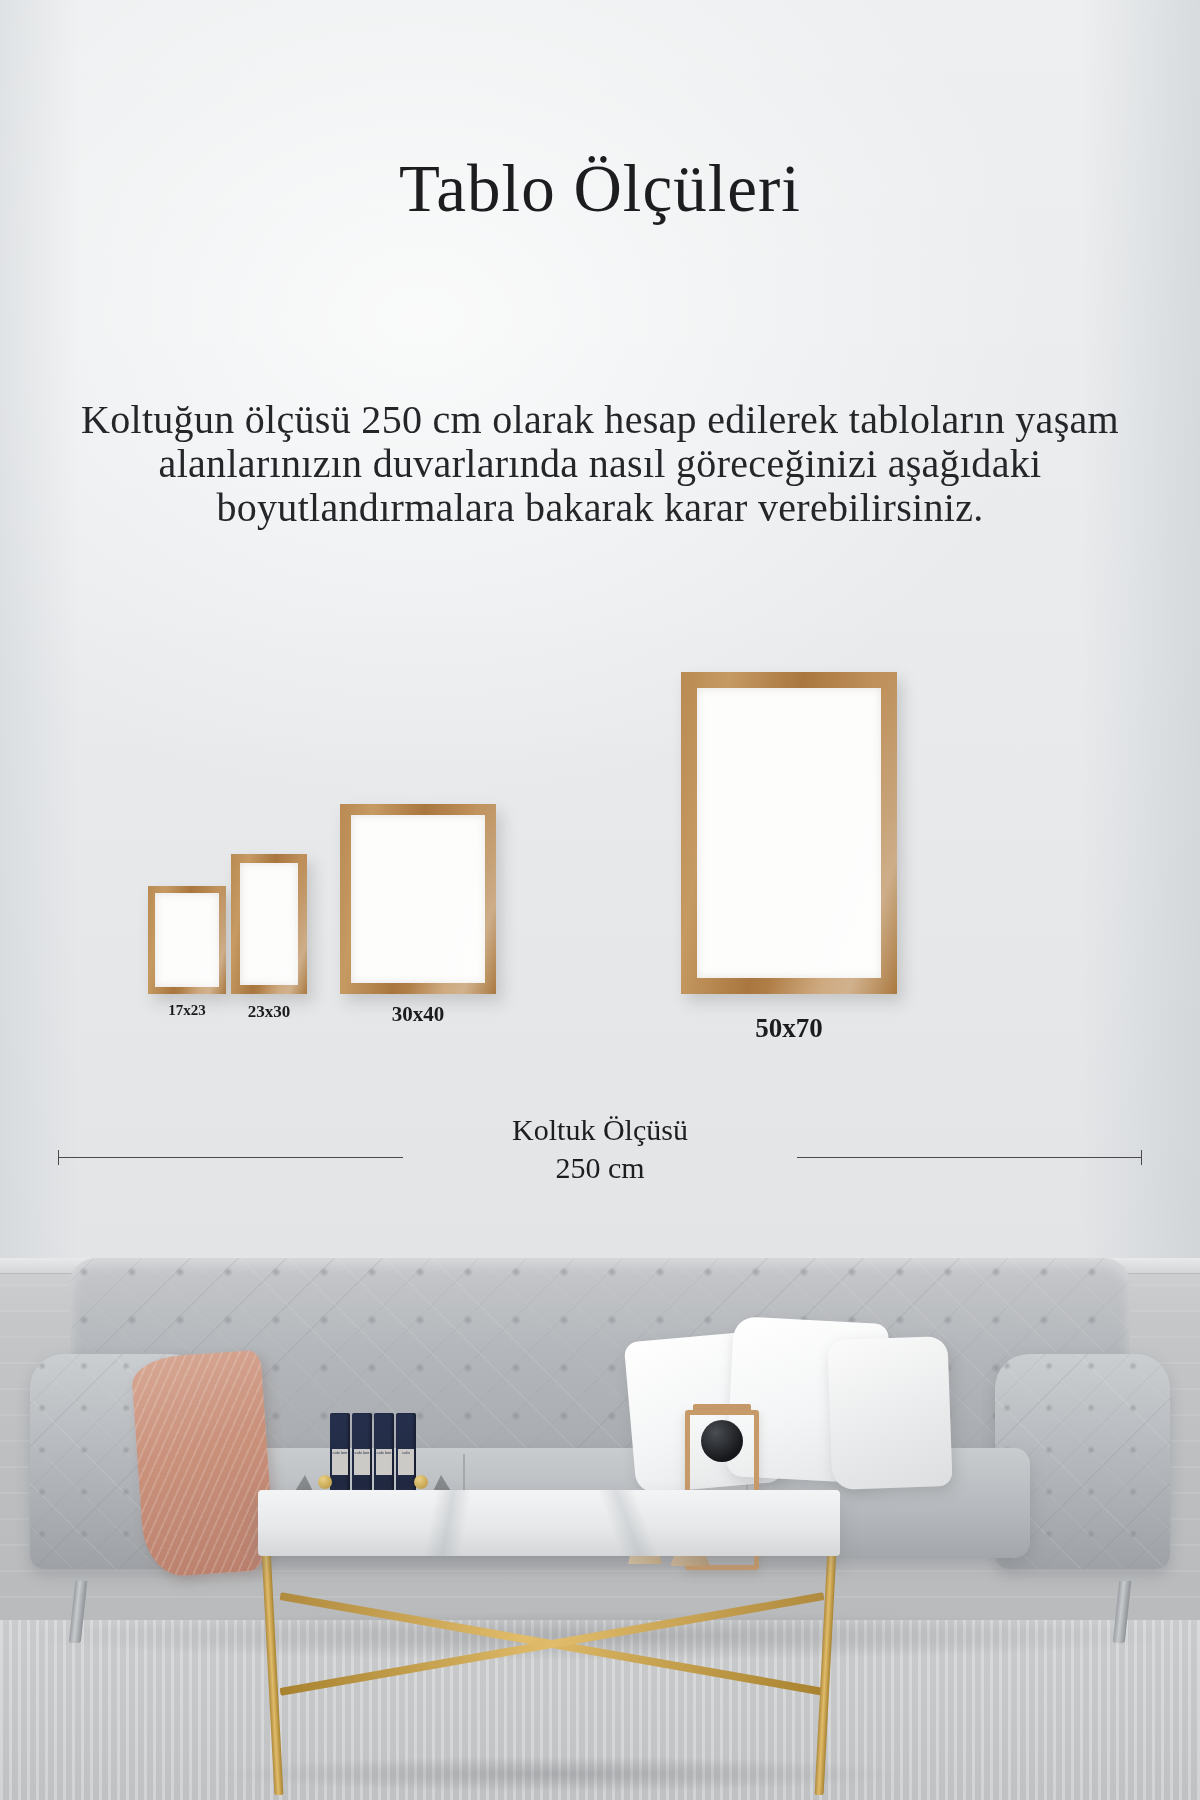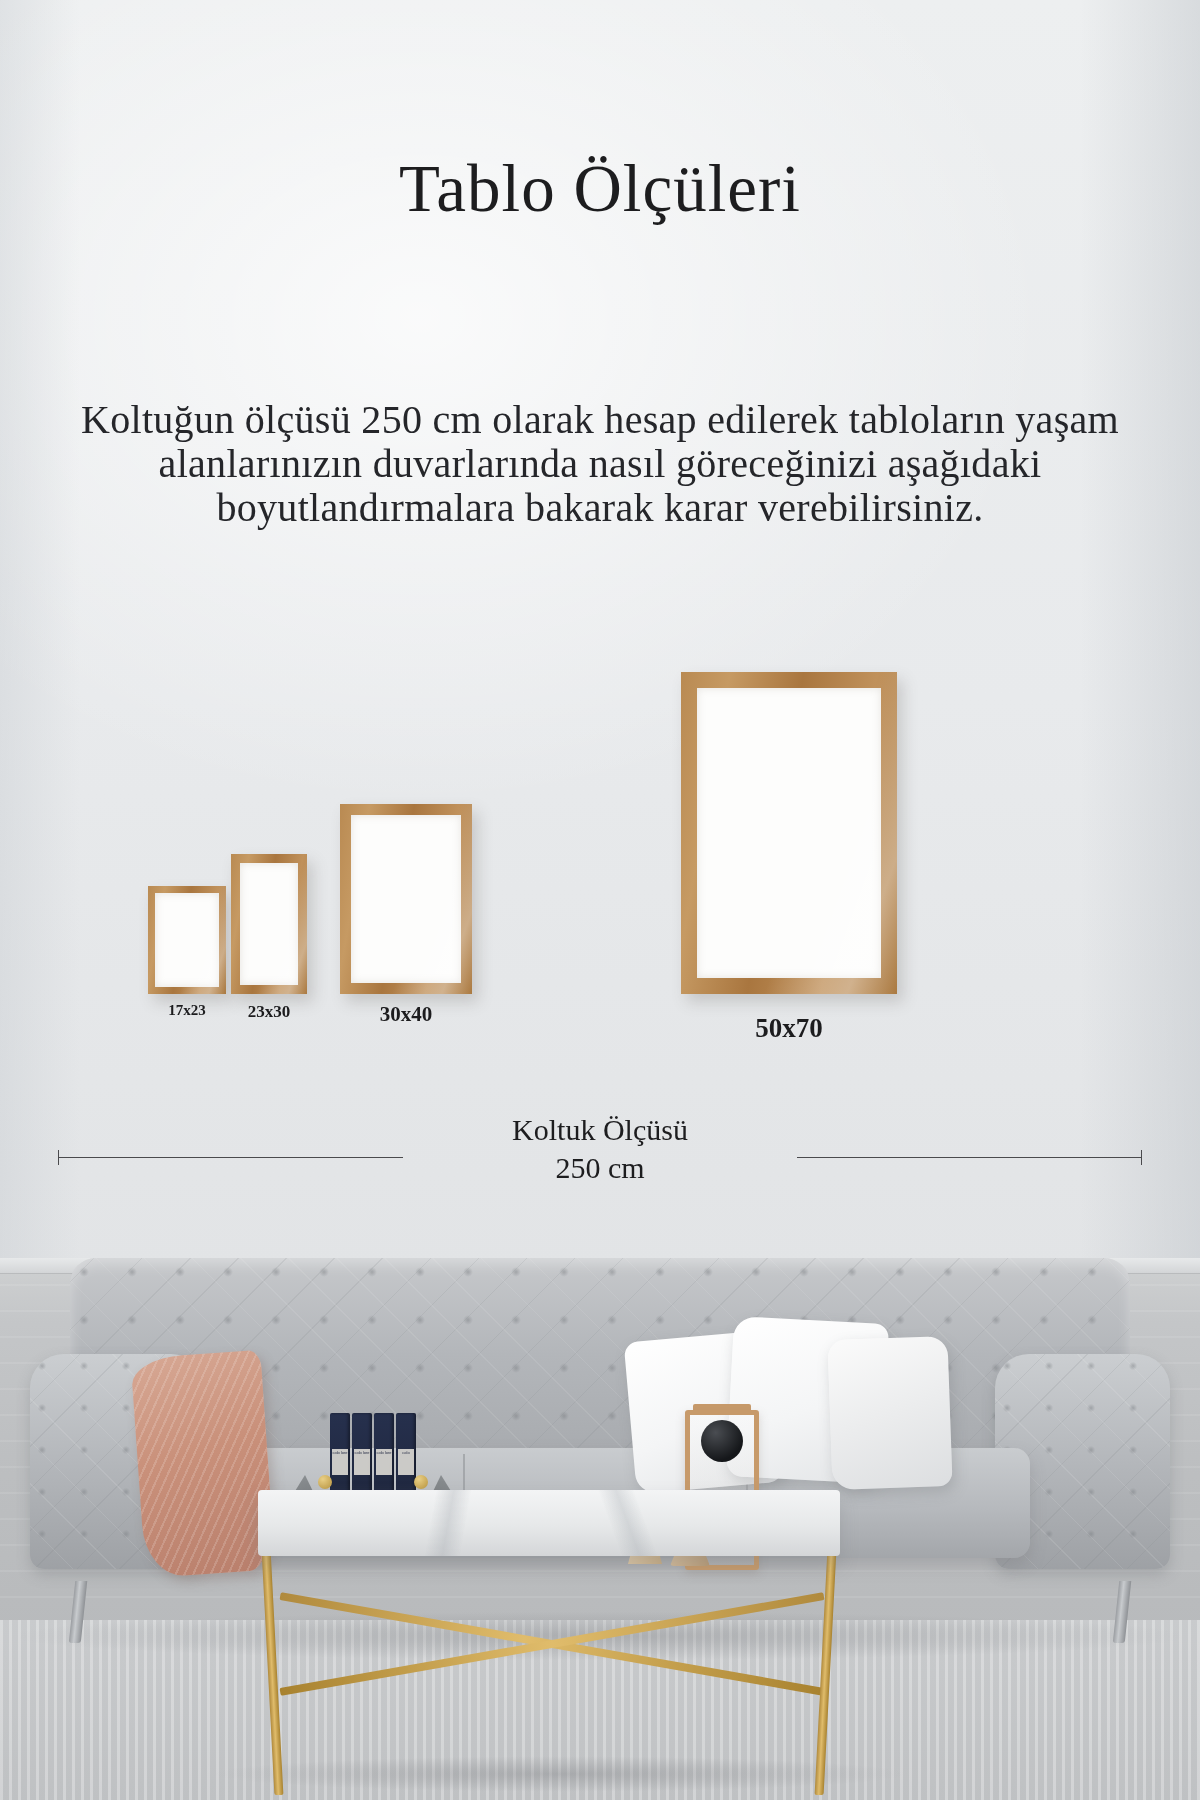--- a/index.html
+++ b/index.html
@@ -361,21 +361,21 @@
     </div>
 
     <div class="frame-wrap" style="left:231px; width:76px; height:140px;">
       <div class="frame">
         <div class="mat" style="left:9px; top:9px; right:9px; bottom:9px;"></div>
         <div class="glare"></div>
       </div>
       <div class="frame-label" style="top:148px; font-size:17px;">23x30</div>
     </div>
 
-    <div class="frame-wrap" style="left:340px; width:132px; height:190px;">
+    <div class="frame-wrap" style="left:340px; width:156px; height:190px;">
       <div class="frame">
         <div class="mat" style="left:11px; top:11px; right:11px; bottom:11px;"></div>
         <div class="glare"></div>
       </div>
       <div class="frame-label" style="top:198px; font-size:21px;">30x40</div>
     </div>
 
 
     <div class="frame-wrap" style="left:681px; width:216px; height:322px;">
       <div class="frame">

